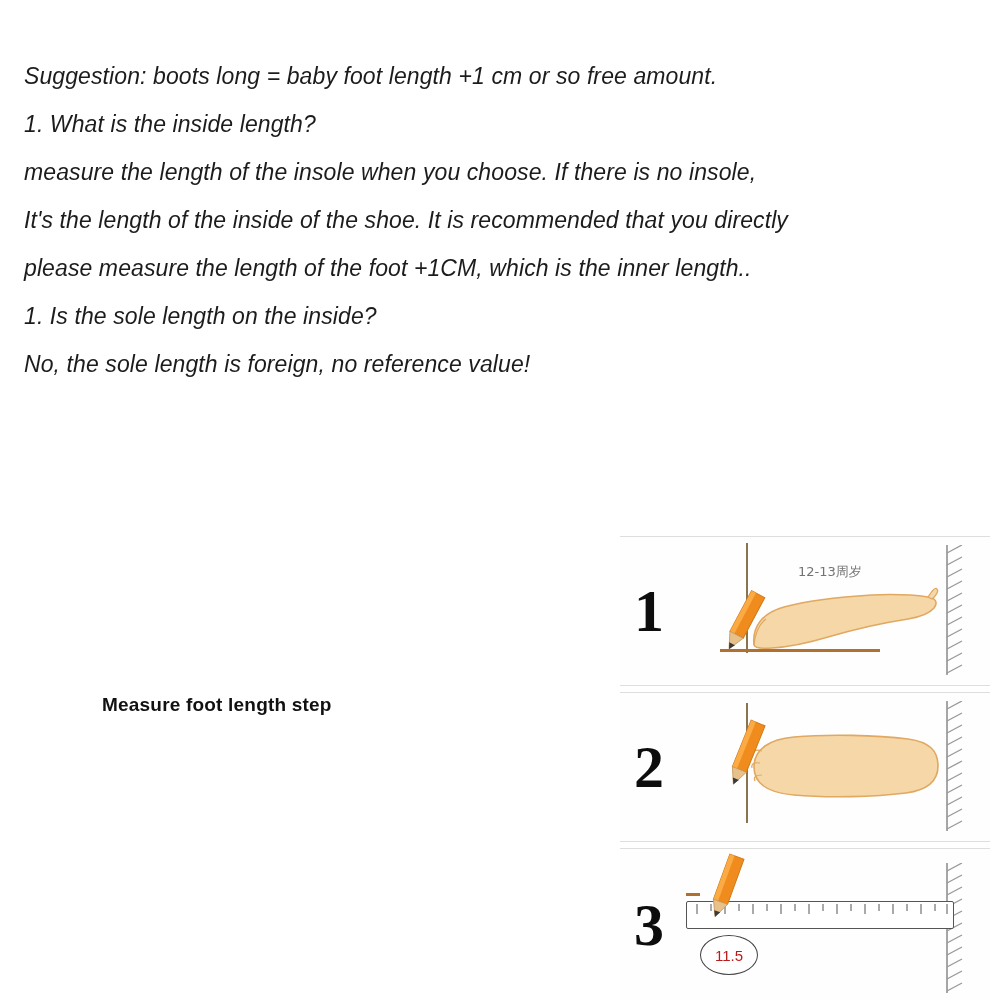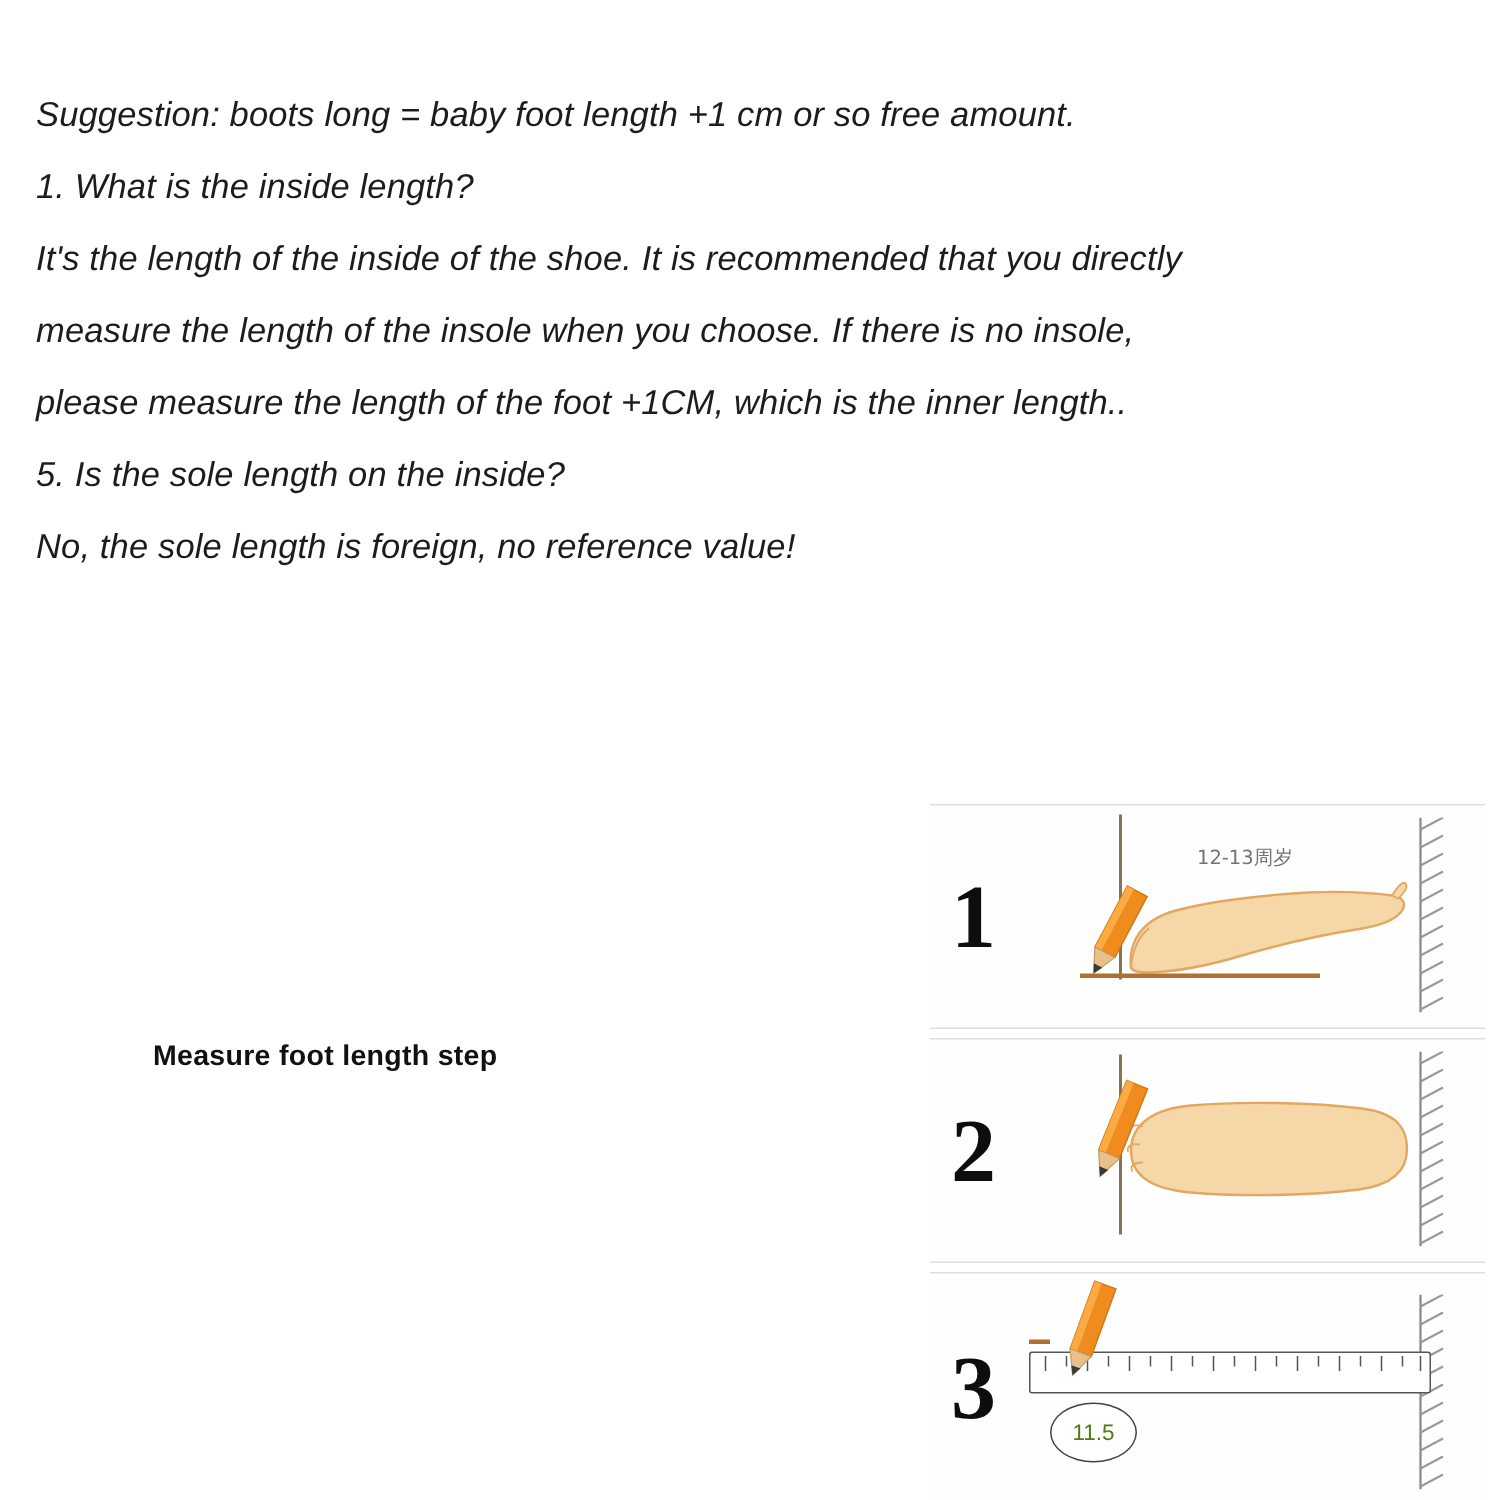--- a/index.html
+++ b/index.html
@@ -123,33 +123,33 @@
     position: absolute;
     width: 56px;
     height: 38px;
     border: 1.6px solid #444;
     border-radius: 50%;
     background: #fff;
     display: flex;
     align-items: center;
     justify-content: center;
     font-size: 15px;
-    color: #4d7c0f;
+    color: #b91c1c;
   }
 </style>
 </head>
 <body>
 
 <div class="text-block">
   <div class="text-line">Suggestion: boots long = baby foot length +1 cm or so free amount.</div>
   <div class="text-line">1. What is the inside length?</div>
+  <div class="text-line"> measure the length of the insole when you choose. If there is no insole,</div>
   <div class="text-line">It's the length of the inside of the shoe. It is recommended that you directly</div>
-  <div class="text-line"> measure the length of the insole when you choose. If there is no insole,</div>
   <div class="text-line">please measure the length of the foot +1CM, which is the inner length..</div>
-  <div class="text-line">5. Is the sole length on the inside?</div>
+  <div class="text-line">1. Is the sole length on the inside?</div>
   <div class="text-line">No, the sole length is foreign, no reference value!</div>
 </div>
 
 <div class="caption">Measure foot length step</div>
 
 <div class="diagram">
 
   <div class="panel panel-1">
     <div class="step-num">1</div>
 

